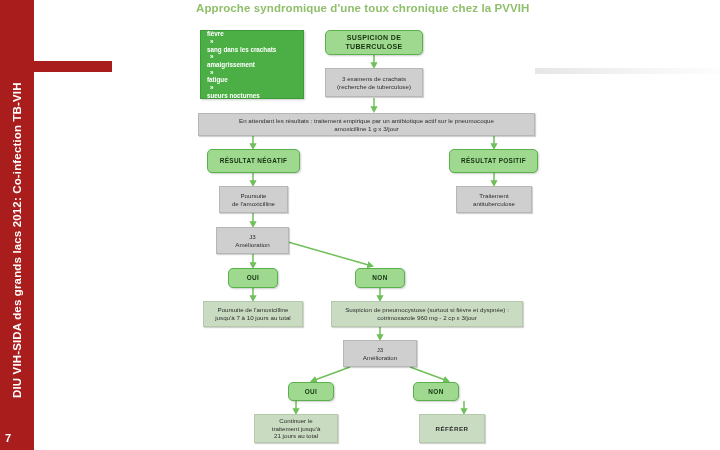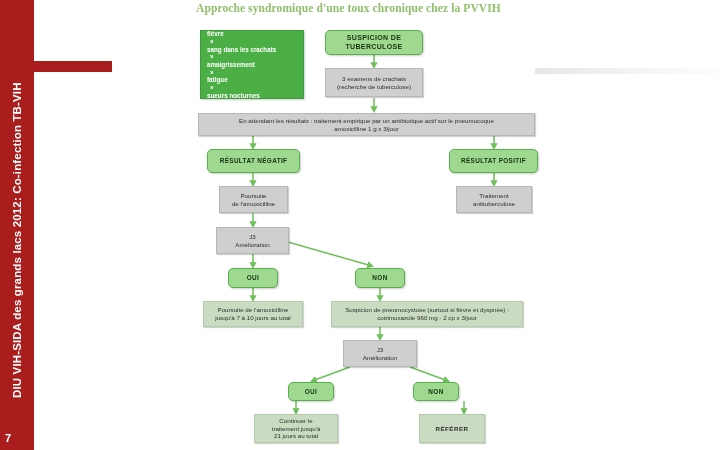--- a/index.html
+++ b/index.html
@@ -47,21 +47,20 @@
     background:linear-gradient(to right,#e6e6e6,#f5f5f5 60%,#fdfdfd);
   }
 
   
   #slide-title{
     position:absolute;left:196px;top:2px;
     width:470px;
     font-size:11.5px;font-weight:bold;
     color:#8fbf6a;
     letter-spacing:.1px;
-    font-family:Liberation Serif, serif;
   }
 
   
   #flow{position:absolute;left:0;top:0;width:720px;height:450px;}
   #wires{position:absolute;left:0;top:0;width:720px;height:450px;}
 
   .node{
     position:absolute;
     box-sizing:border-box;
     display:flex;align-items:center;justify-content:center;

